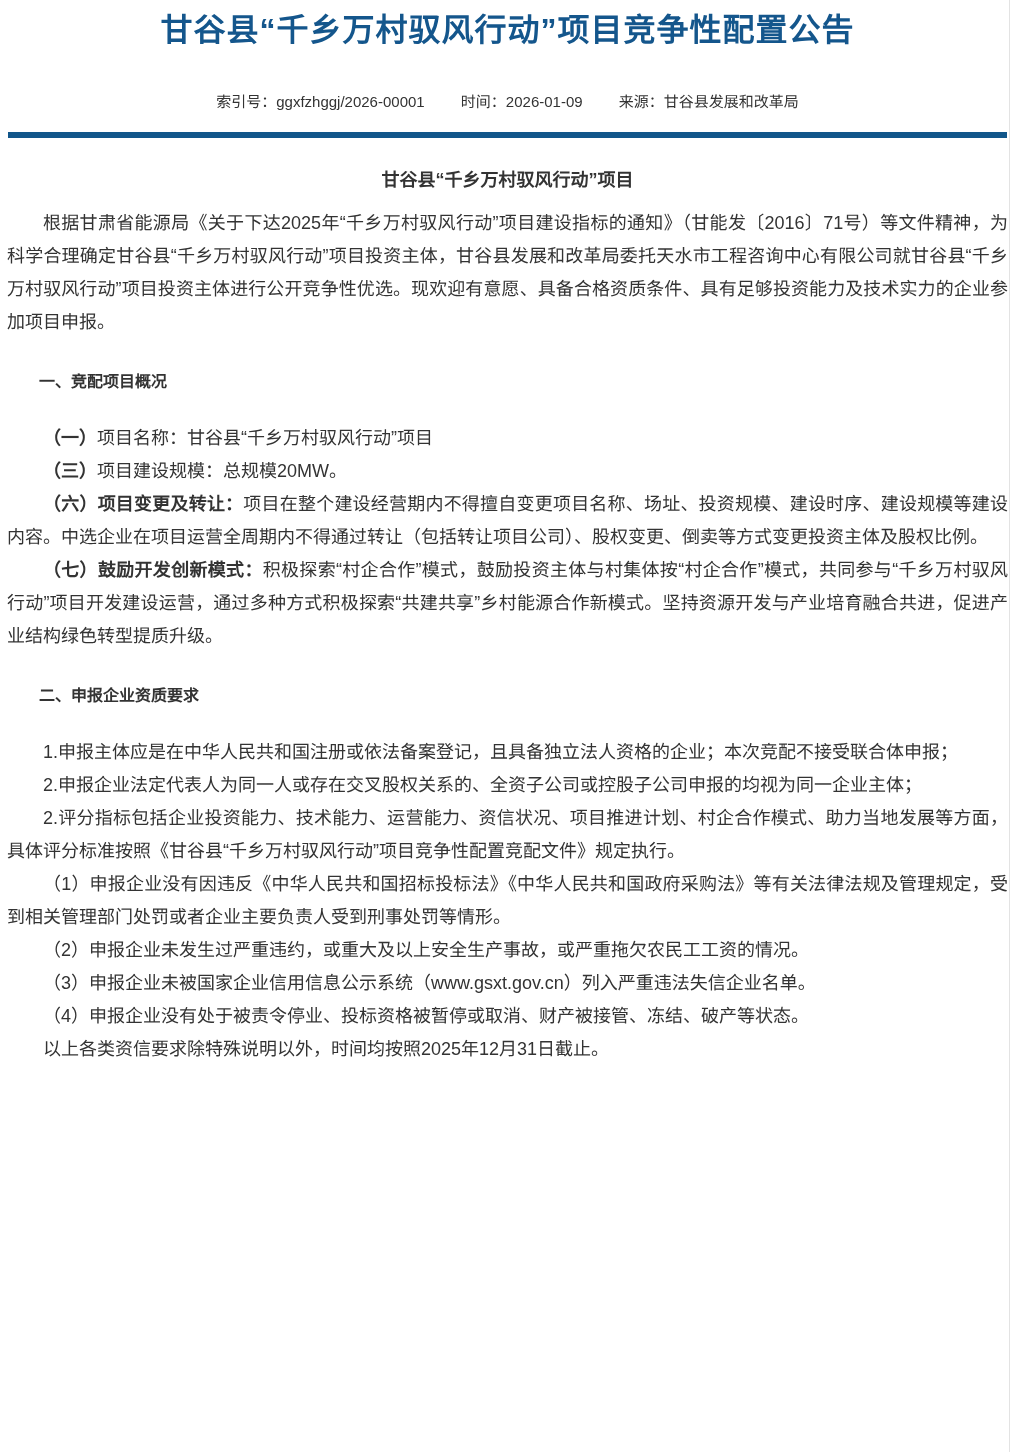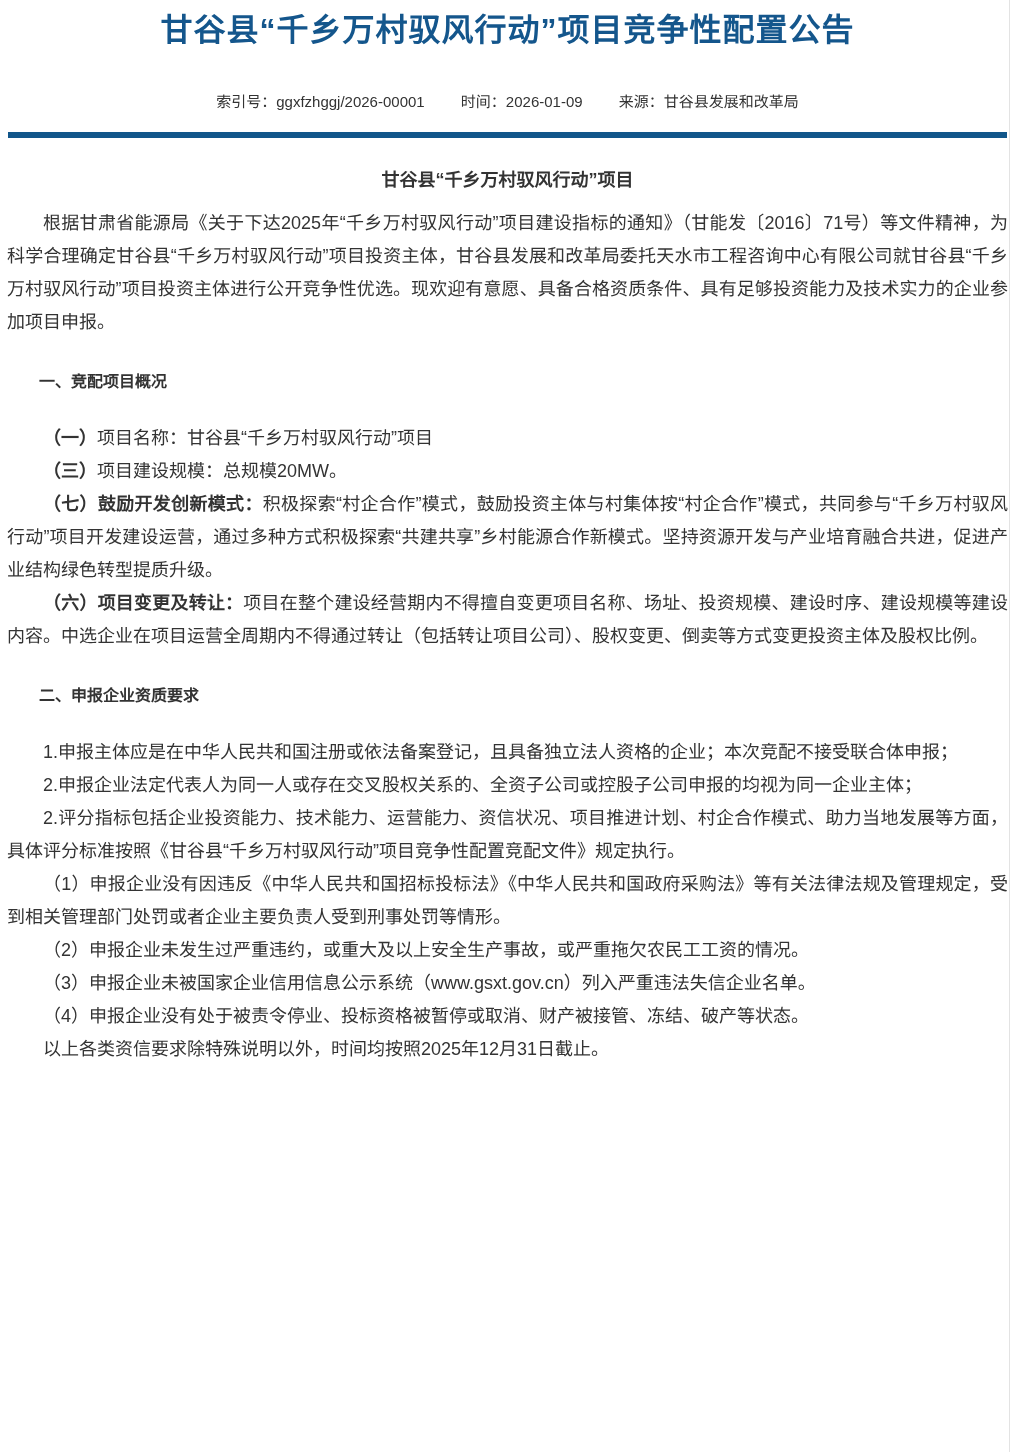--- a/index.html
+++ b/index.html
@@ -86,22 +86,22 @@
 
 <main class="doc-body">
   <p class="doc-title">甘谷县“千乡万村驭风行动”项目</p>
 
   <p class="para">根据甘肃省能源局《关于下达2025年“千乡万村驭风行动”项目建设指标的通知》（甘能发〔2016〕71号）等文件精神，为科学合理确定甘谷县“千乡万村驭风行动”项目投资主体，甘谷县发展和改革局委托天水市工程咨询中心有限公司就甘谷县“千乡万村驭风行动”项目投资主体进行公开竞争性优选。现欢迎有意愿、具备合格资质条件、具有足够投资能力及技术实力的企业参加项目申报。</p>
 
   <h2 class="sec-heading">一、竞配项目概况</h2>
 
   <p class="para"><b>（一）</b><span>项目名称：甘谷县“千乡万村驭风行动”项目</span></p>
   <p class="para"><b>（三）</b><span>项目建设规模：总规模20MW。</span></p>
+  <p class="para"><b>（六）项目变更及转让：</b><span>项目在整个建设经营期内不得擅自变更项目名称、场址、投资规模、建设时序、建设规模等建设内容。中选企业在项目运营全周期内不得通过转让（包括转让项目公司）、股权变更、倒卖等方式变更投资主体及股权比例。</span></p>
   <p class="para"><b>（七）鼓励开发创新模式：</b><span>积极探索“村企合作”模式，鼓励投资主体与村集体按“村企合作”模式，共同参与“千乡万村驭风行动”项目开发建设运营，通过多种方式积极探索“共建共享”乡村能源合作新模式。坚持资源开发与产业培育融合共进，促进产业结构绿色转型提质升级。</span></p>
-  <p class="para"><b>（六）项目变更及转让：</b><span>项目在整个建设经营期内不得擅自变更项目名称、场址、投资规模、建设时序、建设规模等建设内容。中选企业在项目运营全周期内不得通过转让（包括转让项目公司）、股权变更、倒卖等方式变更投资主体及股权比例。</span></p>
 
   <h2 class="sec-heading">二、申报企业资质要求</h2>
 
   <p class="para">1.申报主体应是在中华人民共和国注册或依法备案登记，且具备独立法人资格的企业；本次竞配不接受联合体申报；</p>
   <p class="para">2.申报企业法定代表人为同一人或存在交叉股权关系的、全资子公司或控股子公司申报的均视为同一企业主体；</p>
   <p class="para">2.评分指标包括企业投资能力、技术能力、运营能力、资信状况、项目推进计划、村企合作模式、助力当地发展等方面，具体评分标准按照《甘谷县“千乡万村驭风行动”项目竞争性配置竞配文件》规定执行。</p>
   <p class="para">（1）申报企业没有因违反《中华人民共和国招标投标法》《中华人民共和国政府采购法》等有关法律法规及管理规定，受到相关管理部门处罚或者企业主要负责人受到刑事处罚等情形。</p>
   <p class="para">（2）申报企业未发生过严重违约，或重大及以上安全生产事故，或严重拖欠农民工工资的情况。</p>
   <p class="para">（3）申报企业未被国家企业信用信息公示系统（www.gsxt.gov.cn）列入严重违法失信企业名单。</p>
   <p class="para">（4）申报企业没有处于被责令停业、投标资格被暂停或取消、财产被接管、冻结、破产等状态。</p>

